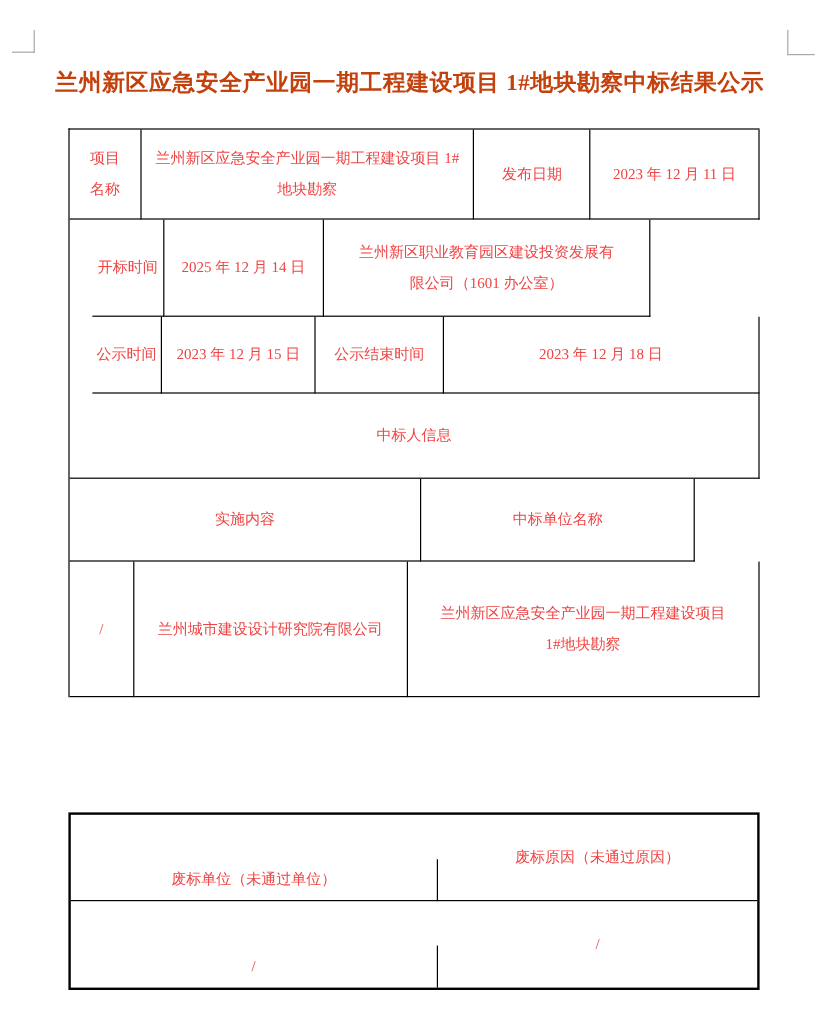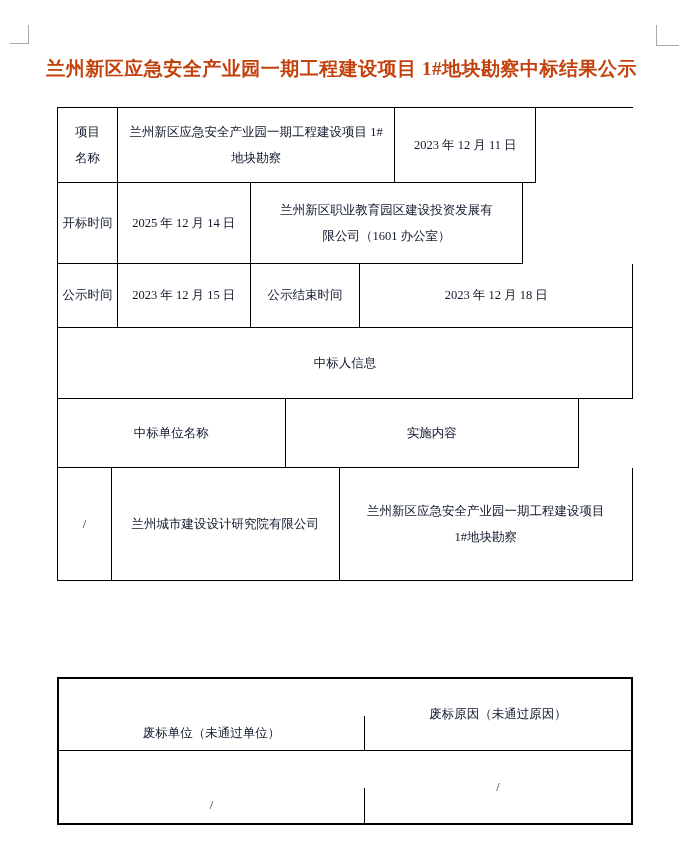--- a/index.html
+++ b/index.html
@@ -53,41 +53,41 @@
   .cell {
     box-sizing: border-box;
     border-right: 1px solid #000;
     border-bottom: 1px solid #000;
     display: flex;
     align-items: center;
     justify-content: center;
     text-align: center;
     font-size: 12.5px;
     line-height: 2.1;
-    color: #0f172a;
+    color: #ef4444;
     white-space: pre-line;
     padding: 1px 2px;
     overflow: hidden;
   }
   .tbl-rejected .cell:last-child { border-right: none; }
   .tbl-rejected .row:last-child .cell { border-bottom: none; }
   
   .r1 { height: 75px; }
   .r2 { height: 70px; }
   .r3 { height: 81px; }
   .r4 { height: 64px; }
   .r5 { height: 71px; }
   .r6 { height: 69px; }
   .r7 { height: 113px; }
   
   .rowA .c1 { width: 10.42%; }
   .rowA .c2 { width: 48.26%; }
   .rowA .c3 { width: 16.84%; }
   .rowA .c4 { width: 24.48%; }
-  .rowB .c1 { width: 10.42%; }
+  .rowB .c1 { width: 10.42%; margin-left: 19px; }
   .rowB .c2 { width: 23.09%; }
   .rowB .c3 { width: 19.10%; }
   .rowB .c4 { width: 47.40%; }
   .rowC .c1 { width: 100%; }
   .rowD .c1 { width: 9.38%; }
   .rowD .c2 { width: 39.58%; }
   .rowD .c3 { width: 51.04%; }
   .rowE { height: 72px; }
   .rowE .c1 { width: 53.47%; margin-top: 37px; }
   .rowE .c2 { width: 46.53%; }
@@ -101,40 +101,41 @@
   <div class="crop-mark crop-tr"></div>
 
   <div class="doc-title">兰州新区应急安全产业园一期工程建设项目 1#地块勘察中标结果公示</div>
 
   <div class="tbl tbl-info">
     <div class="row rowA r1">
       <div class="cell c1">项目
 名称</div>
       <div class="cell c2">兰州新区应急安全产业园一期工程建设项目 1#
 地块勘察</div>
+      <div class="cell c3">发布日期</div>
       <div class="cell c4">2023 年 12 月 11 日</div>
     </div>
     <div class="row rowB r3">
       <div class="cell c1">开标时间</div>
       <div class="cell c2">2025 年 12 月 14 日</div>
       <div class="cell c4">兰州新区职业教育园区建设投资发展有
 限公司（1601 办公室）</div>
     </div>
     <div class="row rowB r4">
       <div class="cell c1">公示时间</div>
       <div class="cell c2">2023 年 12 月 15 日</div>
       <div class="cell c3">公示结束时间</div>
       <div class="cell c4">2023 年 12 月 18 日</div>
     </div>
     <div class="row rowC r5">
       <div class="cell c1">中标人信息</div>
     </div>
     <div class="row rowD r6">
+      <div class="cell c3">实施内容</div>
       <div class="cell c2">中标单位名称</div>
-      <div class="cell c3">实施内容</div>
     </div>
     <div class="row rowD r7">
       <div class="cell c1">/</div>
       <div class="cell c2">兰州城市建设设计研究院有限公司</div>
       <div class="cell c3">兰州新区应急安全产业园一期工程建设项目
 1#地块勘察</div>
     </div>
   </div>
 
   <div class="tbl tbl-rejected">

